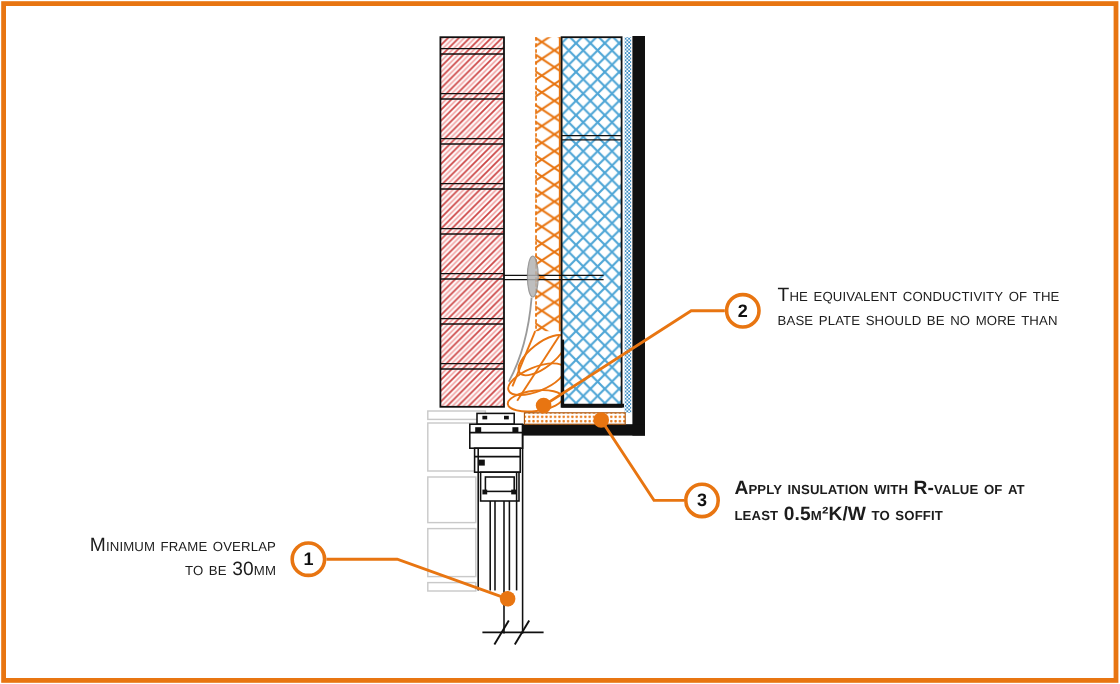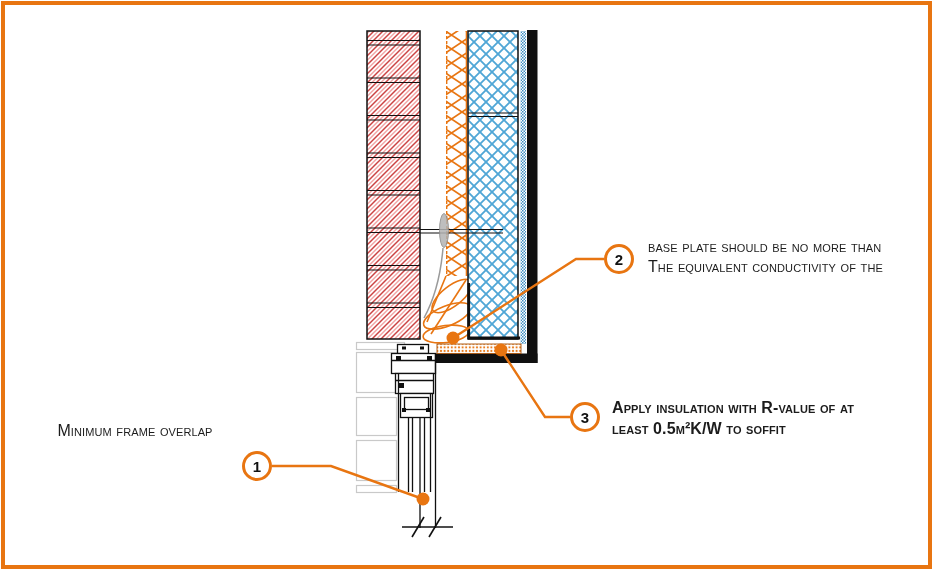--- a/index.html
+++ b/index.html
@@ -164,27 +164,28 @@
   <div class="callout-badge" style="left:242px;top:451px;">
     <span>1</span>
   </div>
   <div class="callout-badge" style="left:604px;top:244px;">
     <span>2</span>
   </div>
   <div class="callout-badge" style="left:570px;top:402px;">
     <span>3</span>
   </div>
 
-  <div class="note note-right" style="left:40px;top:421px;width:190px;text-align:center;">
+  <div class="note note-right" style="left:40px;top:445px;width:190px;">
     <span class="ln">Minimum frame overlap</span>
+    <span class="ln">to be 30mm</span>
   </div>
 
   <div class="note" style="left:648px;top:237px;width:260px;">
+    <span class="ln">The equivalent conductivity of the</span>
     <span class="ln">base plate should be no more than</span>
-    <span class="ln">The equivalent conductivity of the</span>
   </div>
 
   <div class="note" style="left:612px;top:397px;width:270px;line-height:21px;font-weight:bold;">
     <span class="ln">Apply insulation with R-value of at</span>
     <span class="ln">least 0.5m²K/W to soffit</span>
   </div>
 
 </div>
 
 </body></html>

